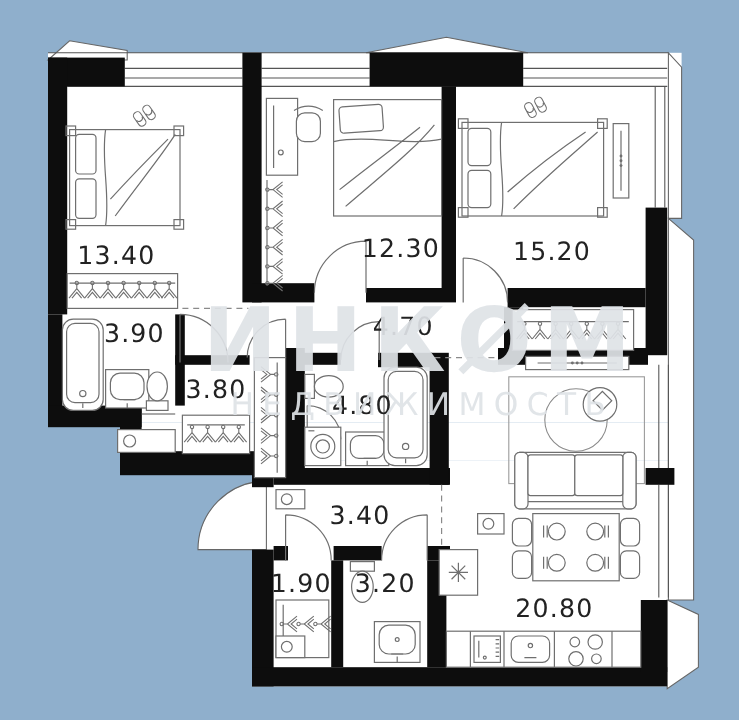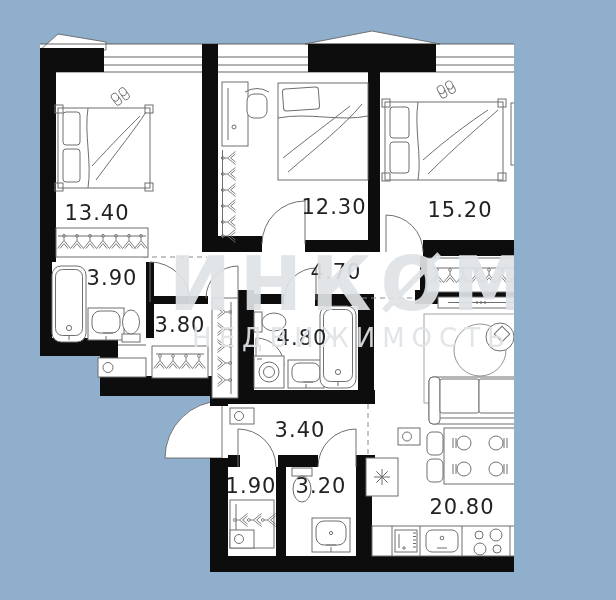--- a/index.html
+++ b/index.html
@@ -1,16 +1,16 @@
 <!DOCTYPE html>
 <html><head>
 <meta charset="utf-8">
 <style>
   html,body{margin:0;padding:0;background:#8fafcc;}
-  .stage{position:relative;width:514px;height:600px;overflow:hidden;font-family:"DejaVu Sans",sans-serif;}
+  .stage{position:relative;width:616px;height:600px;overflow:hidden;font-family:"DejaVu Sans",sans-serif;}
   .stage svg{position:absolute;left:0;top:0;}
   .watermark{position:absolute;left:352px;top:299px;transform:translate(-50%,-50%);
     text-align:center;color:#dfe3e7;opacity:.92;pointer-events:none;white-space:nowrap;}
   .wm1{font-size:74px;font-weight:bold;letter-spacing:9px;line-height:1;}
   .wm2{font-size:26px;font-weight:normal;letter-spacing:7px;line-height:1;margin-top:4px;}
   text.room-label{font-family:"DejaVu Sans",sans-serif;font-size:21px;letter-spacing:1px;fill:#222;}
   .wall{fill:#0d0d0d;stroke:none;}
   .fac{fill:#ffffff;stroke:#666;stroke-width:.9;}
   .thin{stroke:#555;stroke-width:.9;fill:none;}
   .f{stroke:#6f6f6f;stroke-width:1;fill:none;}

